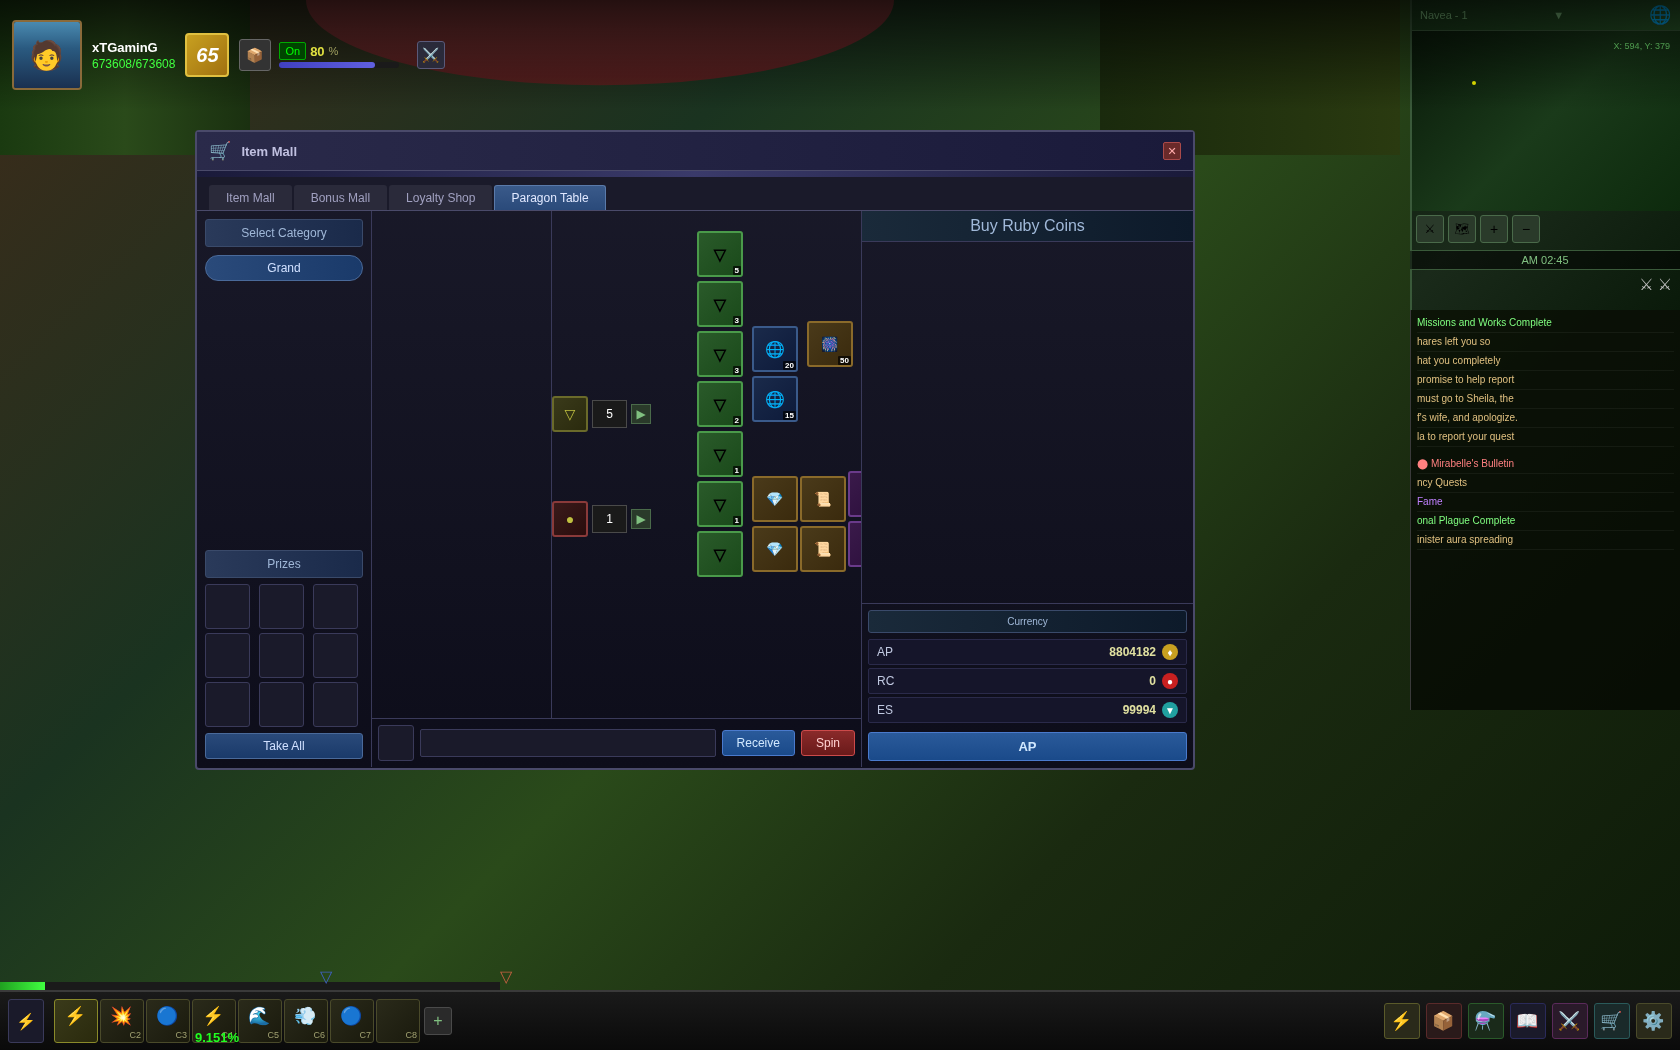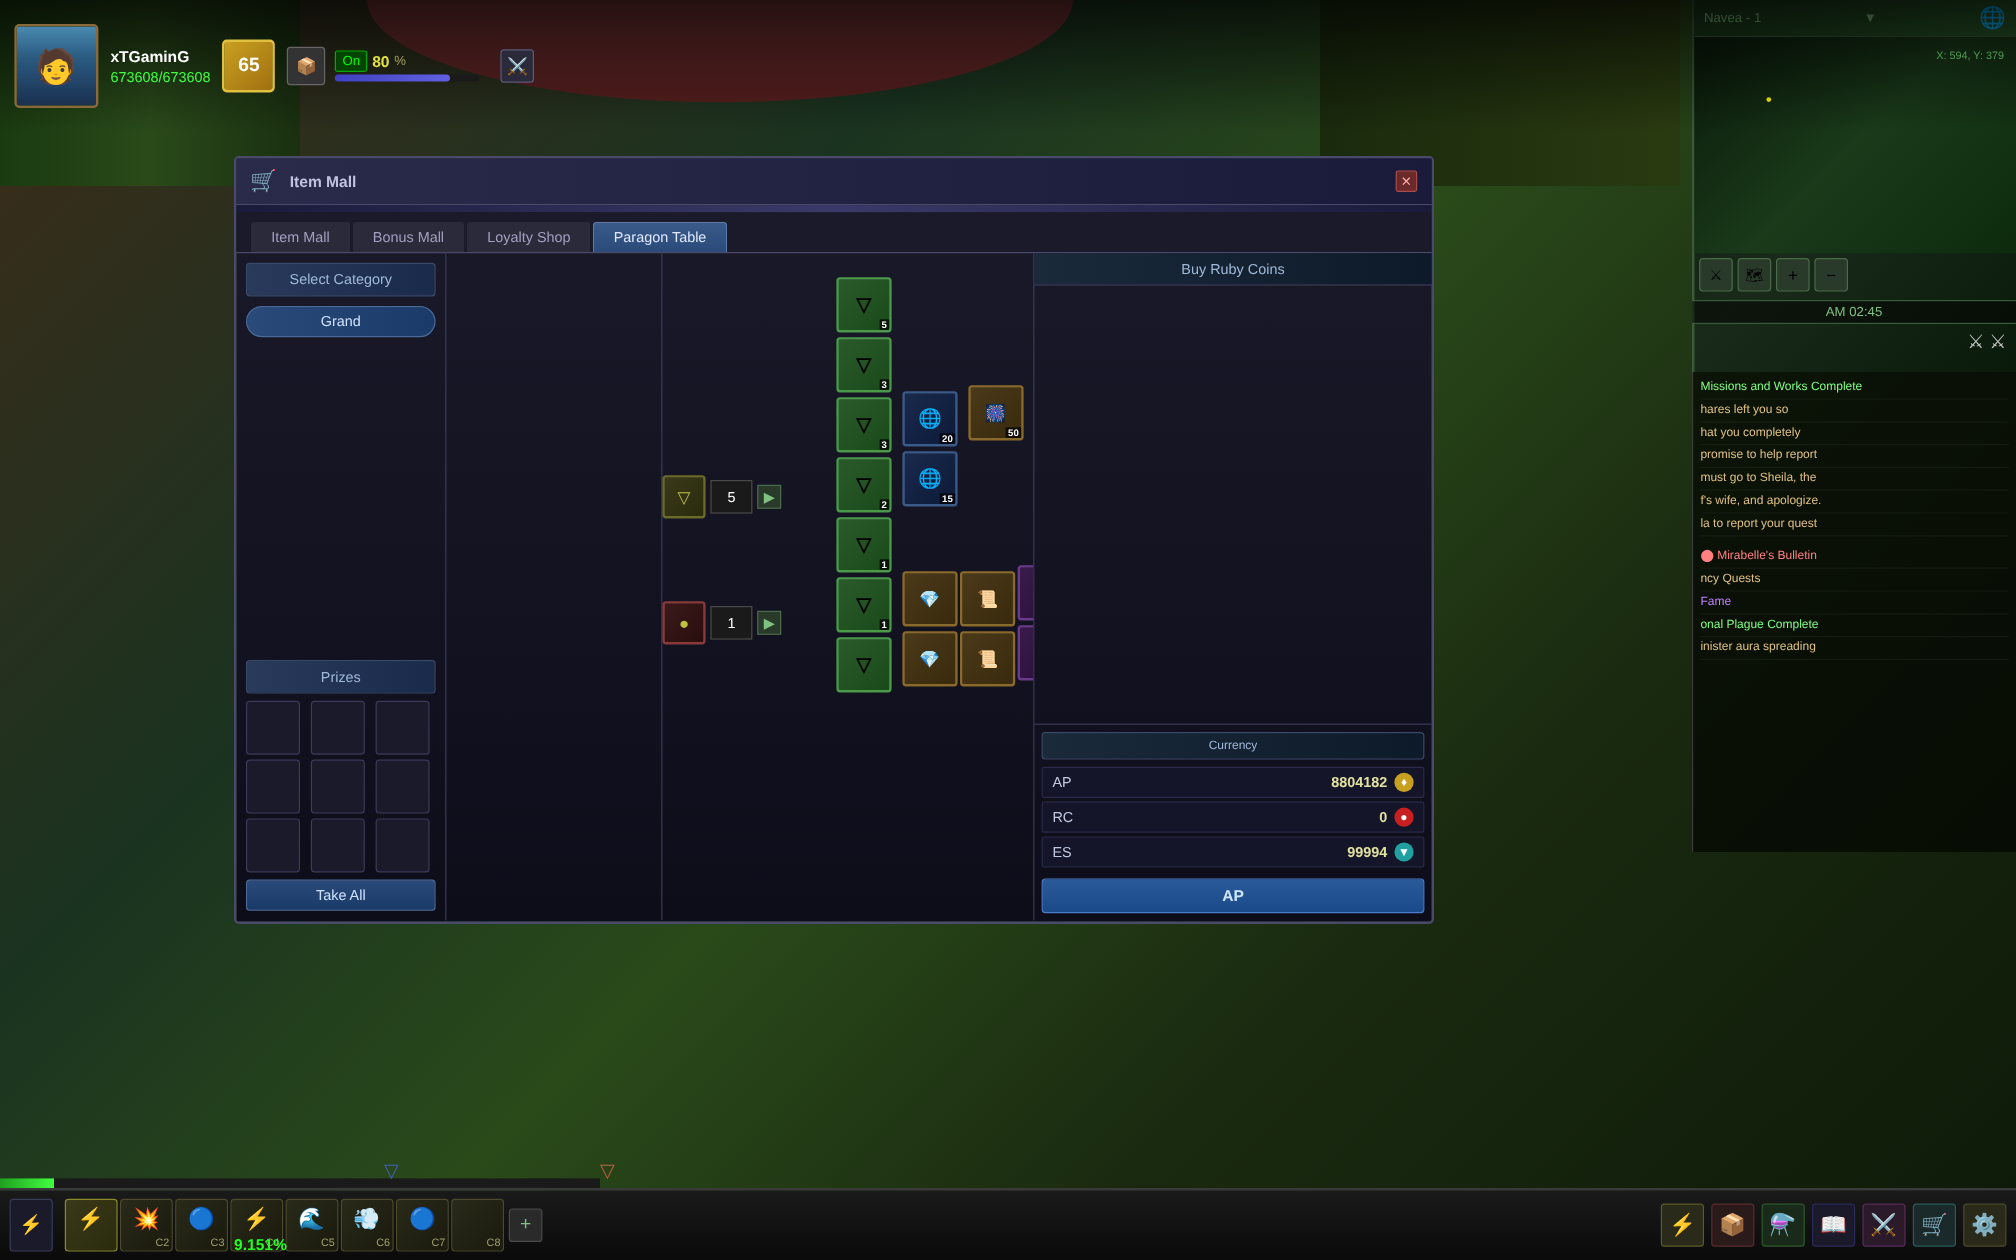--- a/index.html
+++ b/index.html
@@ -68,29 +68,30 @@
     }
 
     .player-hp {
       color: #40ff40;
       font-size: 12px;
     }
 
     .player-level {
       background: linear-gradient(135deg, #c8a020, #a07010);
       color: #fff;
-      font-size: 16px;
+      font-size: 20px;
       font-weight: bold;
       width: 44px;
       height: 44px;
       display: flex;
       align-items: center;
       justify-content: center;
       border: 2px solid #e0c040;
       border-radius: 4px;
+      font-style: italic;
     }
 
     .exp-bar-container {
       display: flex;
       align-items: center;
       gap: 8px;
     }
 
     .exp-icon {
       width: 32px;
@@ -419,21 +420,21 @@
     .right-panel {
       flex: 1;
       display: flex;
       flex-direction: column;
     }
 
     .buy-ruby-header {
       padding: 6px 10px;
       background: linear-gradient(to right, #1a2a3a, #0d1a2a);
       color: #a0b8d8;
-      font-size: 12px;
+      font-size: 16px;
       text-align: center;
       border-bottom: 1px solid #3a3a5a;
     }
 
     .ruby-content {
       flex: 1;
       padding: 8px;
     }
 
     .currency-panel {
@@ -889,20 +890,26 @@
             <div style="font-size:14px;">📜</div>
           </div>
           <div style="position:absolute;top:310px;left:296px;" class="prize-item item-purple">
             
             
           </div>
 
         </div>
       </div>
 
+      <div class="bottom-actions">
+        <div class="item-preview"></div>
+        <input class="item-name-field" readonly="" value="" style="">
+        <button class="receive-btn">Receive</button>
+        <button class="spin-btn">Spin</button>
+      </div>
     </div>
 
     <div class="right-panel">
       <div class="buy-ruby-header">Buy Ruby Coins</div>
       <div class="ruby-content">
         
       </div>
       <div class="currency-panel">
         <div class="currency-header">Currency</div>
         <div class="currency-row">

